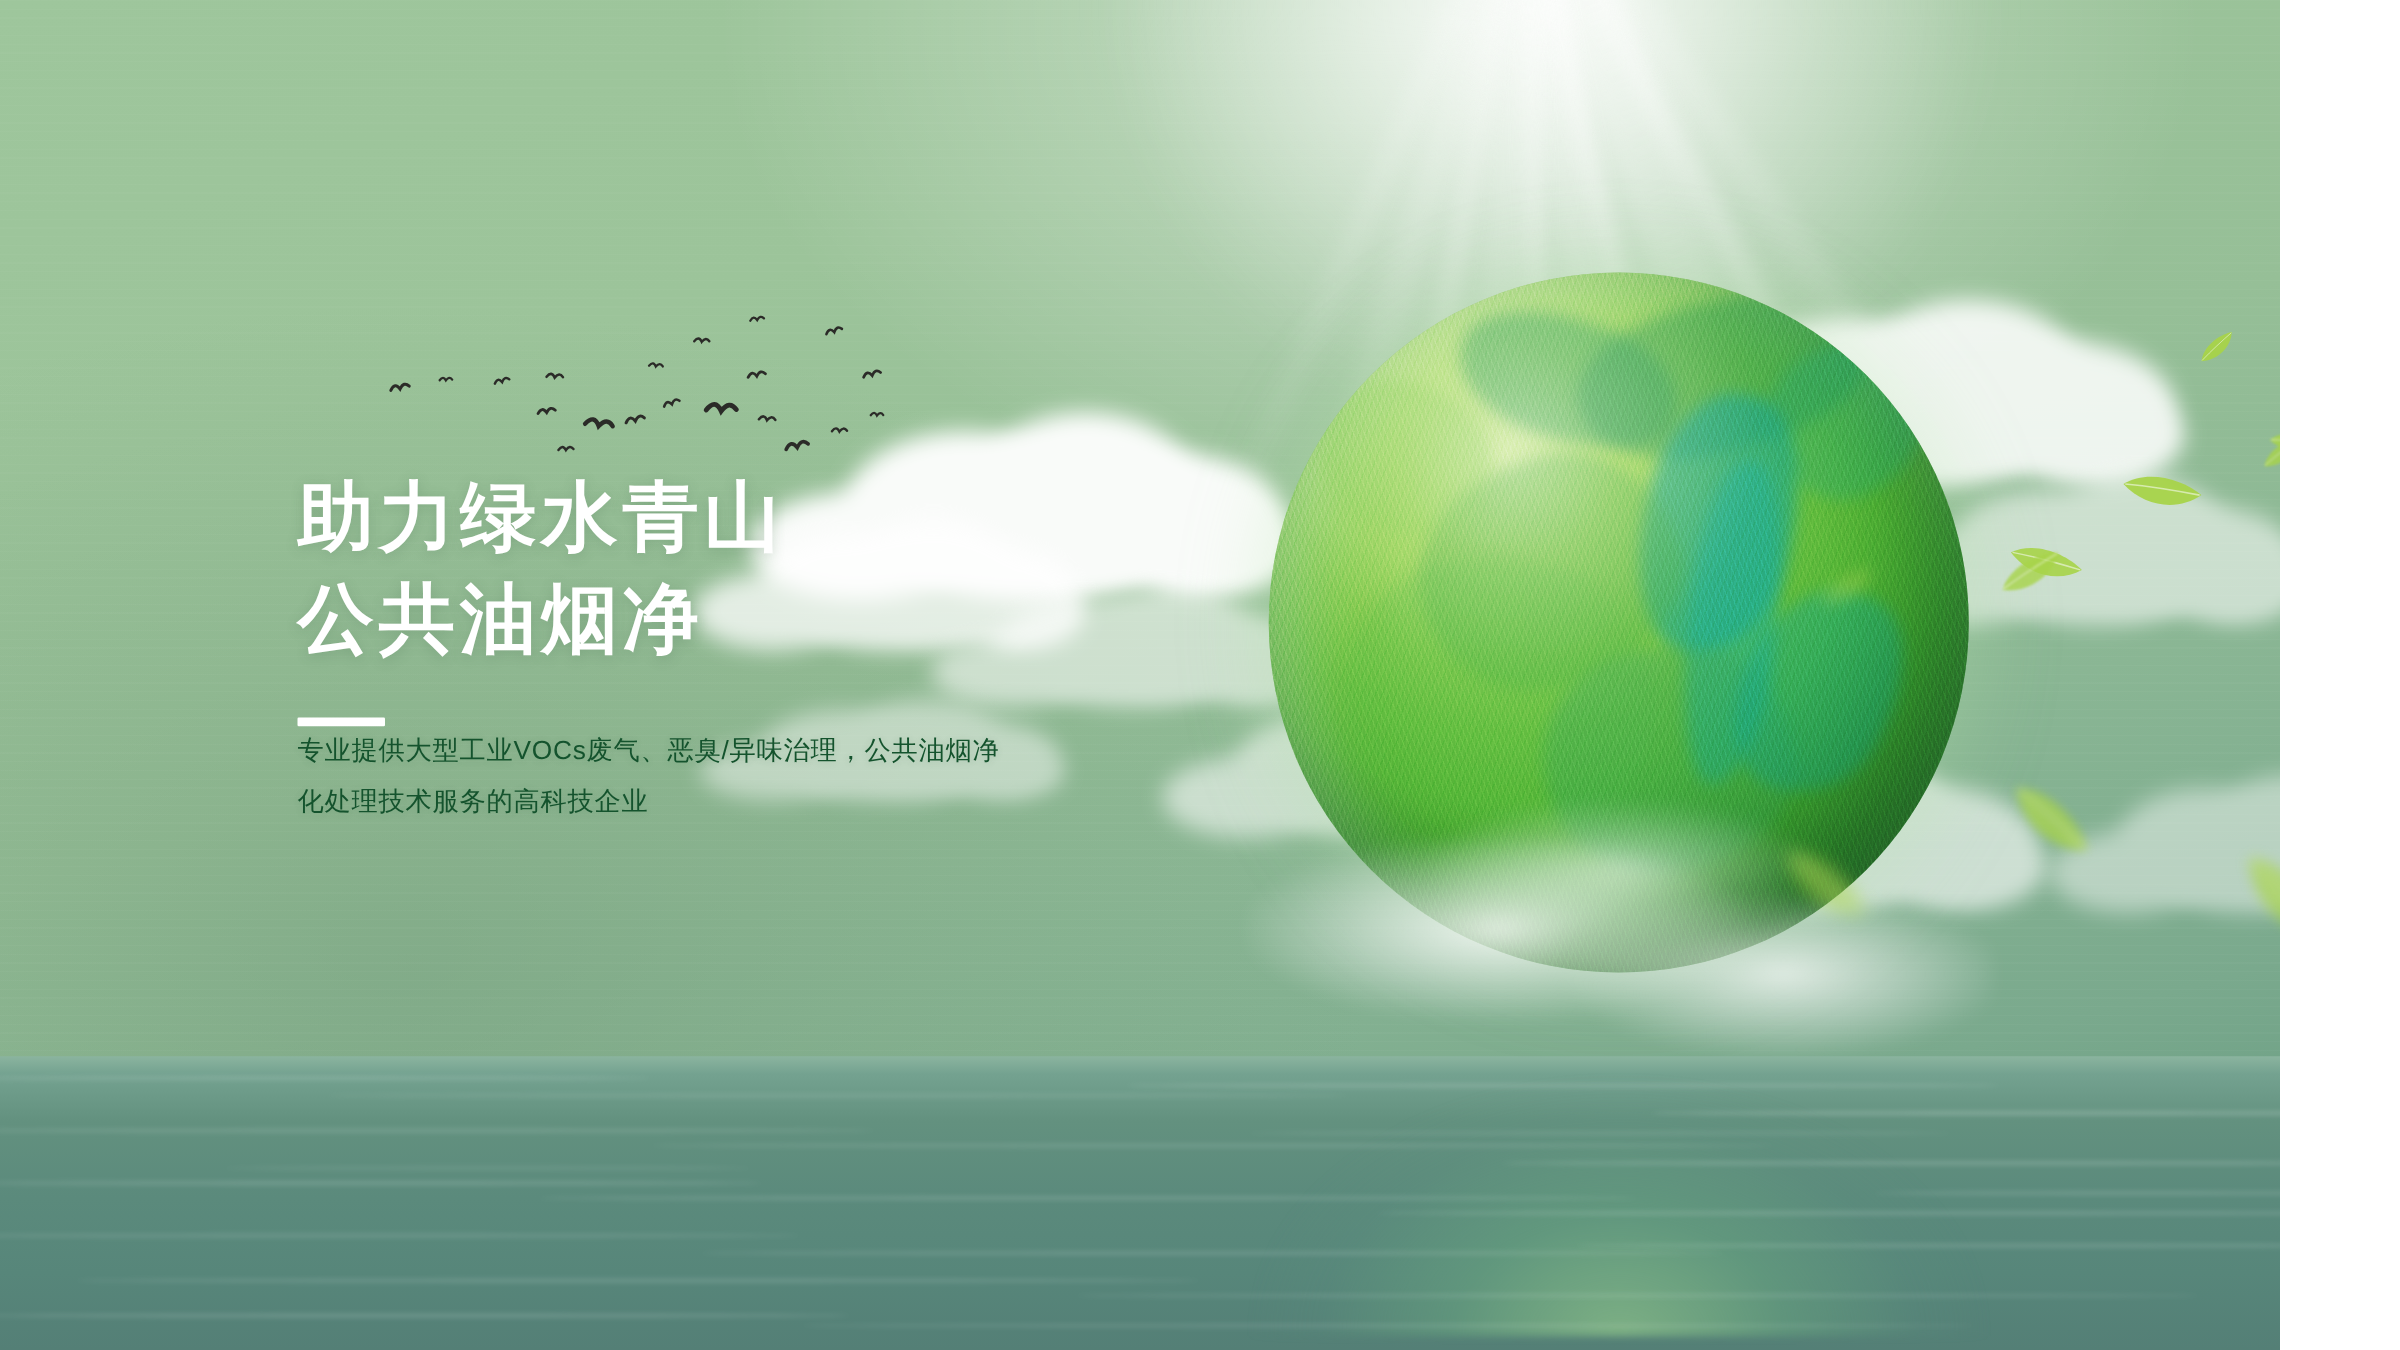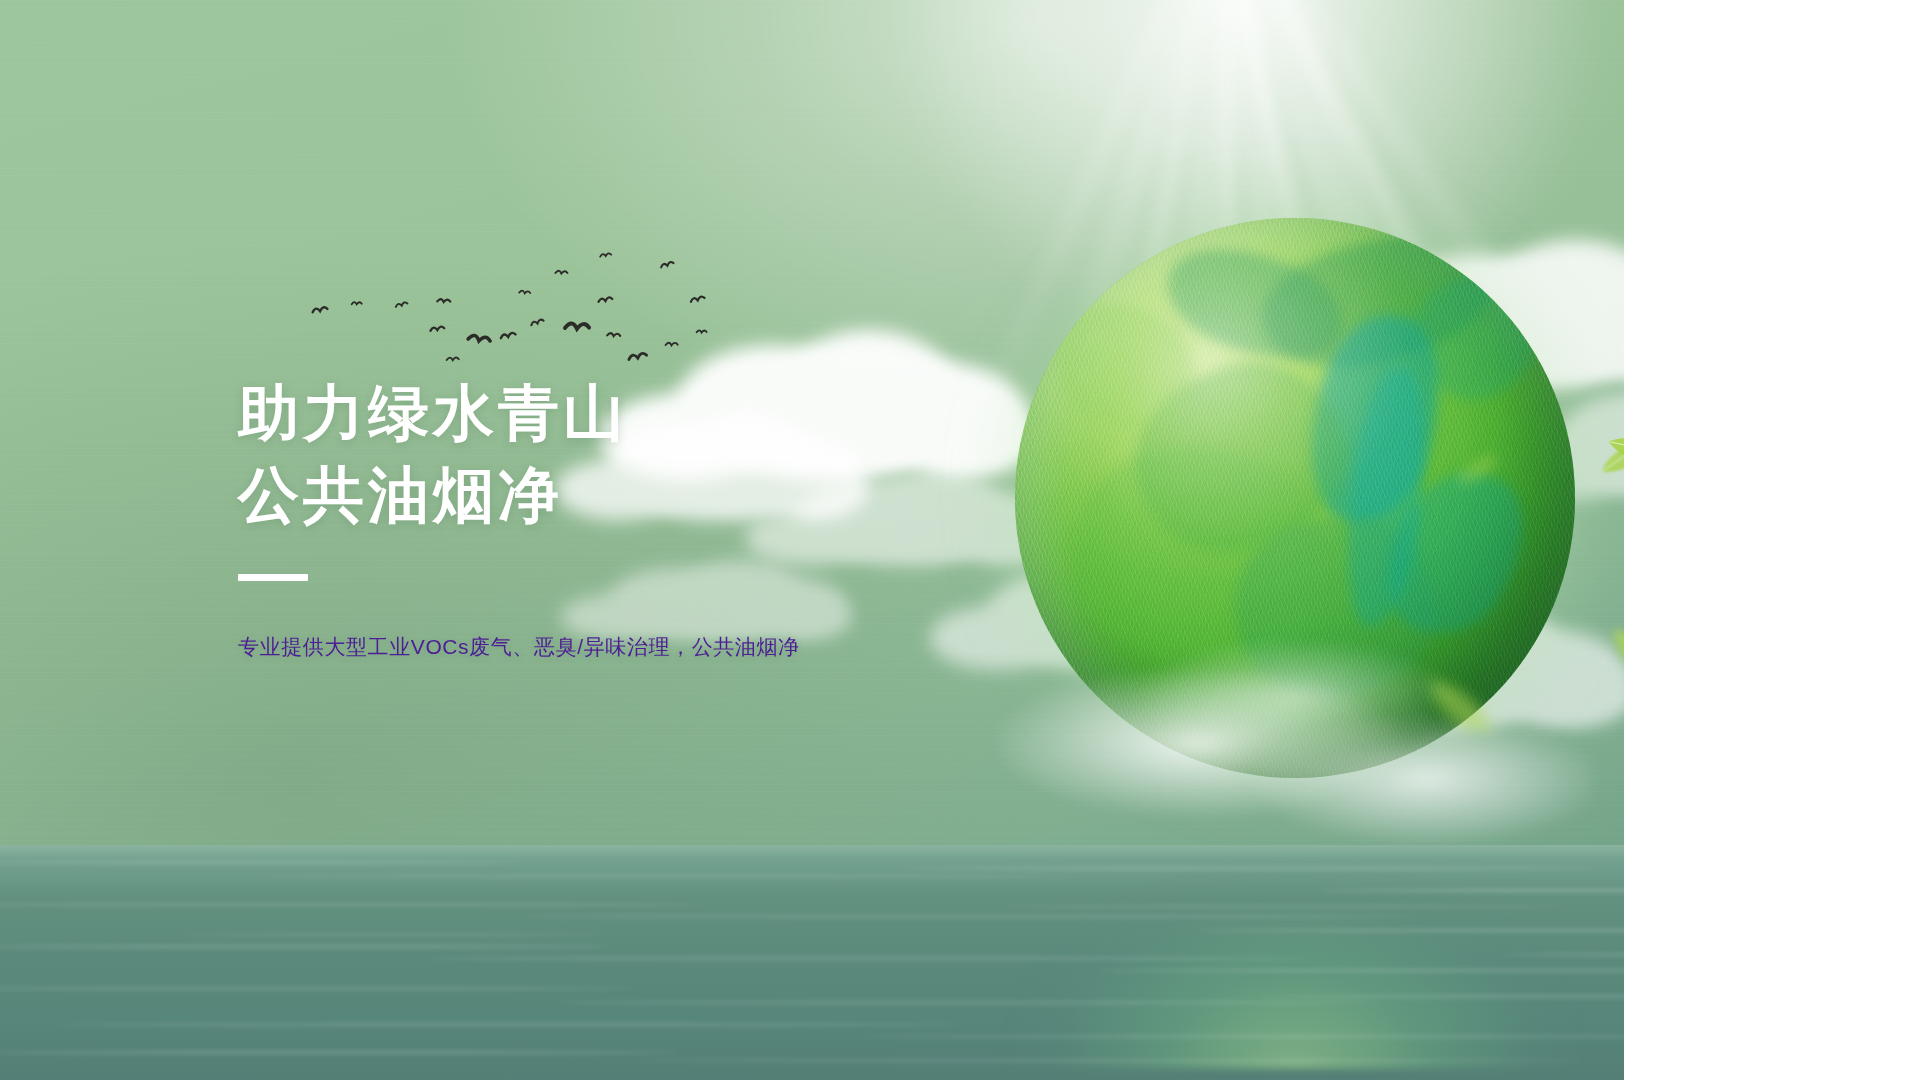--- a/index.html
+++ b/index.html
@@ -4,21 +4,21 @@
 <style>
   html, body {
     margin: 0; padding: 0;
     background: #ffffff;
   }
   body {
     font-family: "Liberation Sans", "DejaVu Sans", sans-serif;
   }
   #banner {
     position: relative;
-    width: 1624px;
+    width: 1824px;
     height: 1080px;
     overflow: hidden;
     background: #9cc49a;
   }
 
   
   .sky {
     position: absolute;
     left: 0; top: 0; right: 0;
     height: 880px;
@@ -139,22 +139,21 @@
     line-height:1.15;
     margin:0;
     text-shadow: 0 2px 10px rgba(60,100,70,0.22);
     white-space: nowrap;
   }
   .headline + .headline { margin-top: 12px; }
   .divider {
     width:70px; height:7px; background:#ffffff; margin-top:44px; border-radius:1px;
   }
   .subcopy {
-    margin-top:46px;
-    color:#4c1d95;
+    color:#14532d;
     font-size:21px;
     line-height:1.95;
     letter-spacing:0.6px;
     max-width:640px;
     text-shadow: 0 1px 6px rgba(60,100,70,0.18);
   }
   .subcopy span { display:block; }
 </style>
 </head>
 <body>
@@ -368,16 +367,17 @@
         <div class="ripple" style="left: 1500px; top: 108px; width: 420px; opacity: 0.3;"></div>
       </div>
   </div>
 
   <div class="copy">
     <h1 class="headline">助力绿水青山</h1>
     <h1 class="headline">公共油烟净</h1>
     <div class="divider"></div>
     <div class="subcopy">
       <span>专业提供大型工业VOCs废气、恶臭/异味治理，公共油烟净</span>
+      <span>化处理技术服务的高科技企业</span>
     </div>
   </div>
 
 </div>
 
 </body></html>

